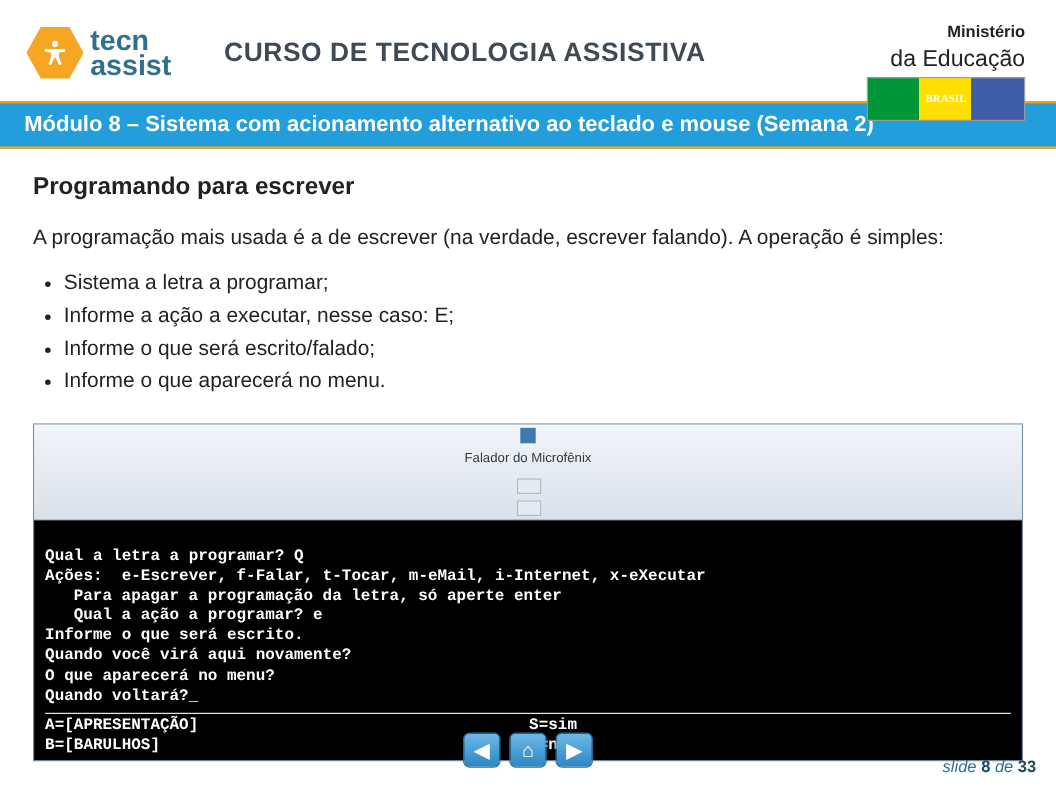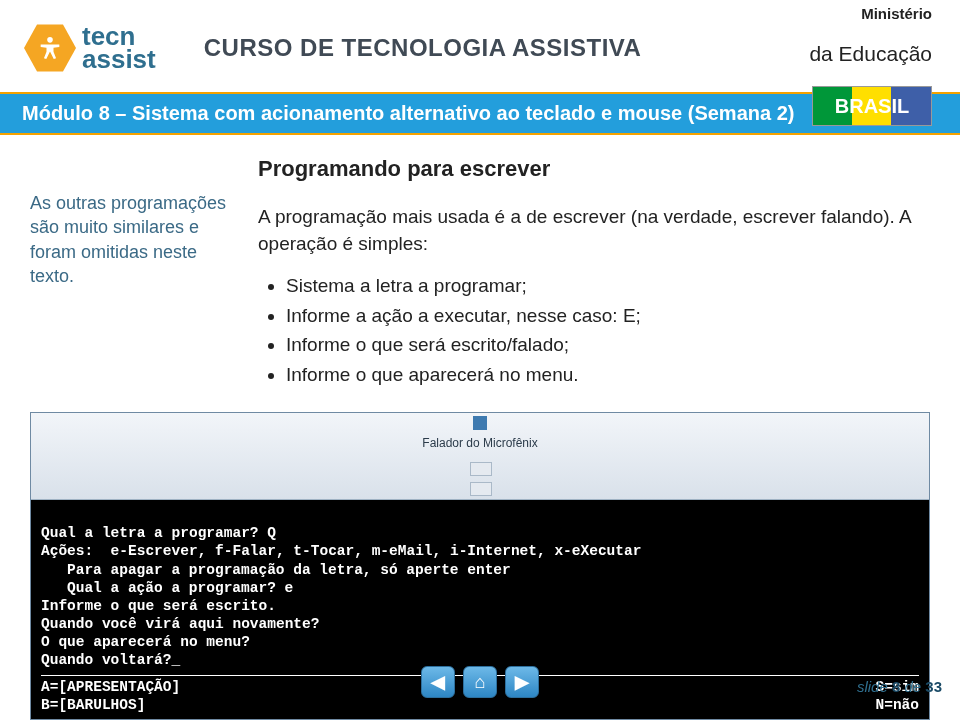--- a/index.html
+++ b/index.html
@@ -4,43 +4,43 @@
 <style>
   * { box-sizing: border-box; margin: 0; padding: 0; }
   html, body { width: 960px; height: 720px; font-family: Arial, Helvetica, sans-serif; background: #fff; overflow: hidden; }
   .slide { width: 960px; height: 720px; position: relative; background: #fff; }
   .header { display: flex; align-items: center; justify-content: space-between; padding: 10px 28px 6px 24px; height: 92px; }
   .logo-left { display: flex; align-items: center; gap: 6px; }
   .hex { width: 52px; height: 52px; background: #f5a623; clip-path: polygon(25% 5%, 75% 5%, 100% 50%, 75% 95%, 25% 95%, 0 50%); display: flex; align-items: center; justify-content: center; color: #fff; font-size: 26px; }
   .logo-text { font-size: 26px; font-weight: 700; color: #2f6f8f; line-height: 0.9; }
   .logo-text .light { font-weight: 700; }
   .course-title { font-size: 24px; font-weight: 800; color: #404a55; letter-spacing: 0.5px; flex: 1; text-align: left; padding-left: 48px; }
-  .logo-right { display: flex; flex-direction: column; align-items: flex-end; gap: 20px; font-size: 11px; margin-top: 35px; }
-  .brasil-flag { width: 120px; height: 40px; background: linear-gradient(90deg,#009739 0 33%,#ffdf00 33% 66%,#3e5fa8 66% 100%); border: 1px solid #999; position: relative; display: flex; align-items: center; justify-content: center; color: #fff; font-weight: 700; font-size: 20px; }
+  .logo-right { display: flex; flex-direction: column; align-items: flex-end; gap: 4px; font-size: 11px; margin-top: 35px; }
+  .brasil-flag { width: 144px; height: 40px; background: linear-gradient(90deg,#009739 0 33%,#ffdf00 33% 66%,#3e5fa8 66% 100%); border: 1px solid #999; position: relative; display: flex; align-items: center; justify-content: center; color: #fff; font-weight: 700; font-size: 10px; font-family: Liberation Serif, serif; }
   .module-bar { background: #239edc; color: #fff; font-weight: 700; font-size: 20px; padding: 8px 22px; border-top: 2px solid #f5a200; border-bottom: 2px solid #f5a200; }
   .content { display: flex; padding: 18px 30px 0 30px; gap: 18px; }
   .sidebar { width: 210px; color: #3b6a86; font-size: 18px; line-height: 1.35; padding-top: 38px; }
   .main { flex: 1; color: #222; font-size: 19px; line-height: 1.45; }
   .main h2 { font-size: 22px; font-weight: 700; margin-bottom: 18px; }
   .main p { margin-bottom: 14px; }
   .main ul { list-style: disc; padding-left: 28px; }
   .main ul li { margin-bottom: 2px; }
   .terminal-wrap { margin: 22px 30px 0 30px; border: 1px solid #6f8aa3; background: #dbe6ee; }
   .terminal-title { display: flex; align-items: center; gap: 6px; font-size: 12px; padding: 3px 6px; background: linear-gradient(#f2f5f9,#d9e1ea); color: #2b3b4a; border-bottom: 1px solid #9fb2c3; flex-direction: column; }
   .terminal-title .ticon { width: 14px; height: 14px; background: #3e7ab0; }
   .terminal-title .spacer { flex: 1; }
   .terminal-title .winbtn { width: 22px; height: 14px; background: #e5eaf0; border: 1px solid #aab9c8; margin-left: 2px; }
   .terminal { background: #000; color: #fff; font-family: "Courier New", monospace; font-size: 14.5px; font-weight: 700; line-height: 1.25; padding: 6px 10px 4px 10px; white-space: pre; min-height: 190px; }
   .terminal .indent { padding-left: 26px; display: block; }
   .terminal .divider { border-top: 1px solid #fff; margin: 6px 0 2px 0; }
-  .terminal .row2 { display: flex; justify-content: space-between; }
+  .terminal .row2 { display: flex; }
   .terminal .row2 span:first-child { width: 440px; }
   .nav { position: absolute; left: 0; right: 0; bottom: 22px; display: flex; justify-content: center; gap: 8px; }
   .nav-btn { width: 34px; height: 32px; border-radius: 6px; background: linear-gradient(#6db9e8,#2d86c4); border: 1px solid #2d6f9d; color: #fff; display: flex; align-items: center; justify-content: center; font-size: 18px; font-weight: 700; cursor: pointer; }
-  .footer { position: absolute; right: 18px; bottom: 25px; font-size: 15px; color: #2f6f8f; font-style: italic; }
+  .footer { position: absolute; right: 18px; bottom: 14px; font-size: 15px; color: #2f6f8f; font-style: italic; }
   .footer b { color: #1a4a66; font-style: normal; }
 </style>
 </head>
 <body>
 
 <div class="slide">
 
   <div class="header">
     <div class="logo-left">
       <div class="hex">
@@ -60,21 +60,20 @@
       <div style="font-weight:400;font-size:21px;color:#222">da Educação</div>
       <div class="brasil-flag">
           <span>BRASIL</span>
         </div>
     </div>
   </div>
 
   <div class="module-bar">Módulo 8 – Sistema com acionamento alternativo ao teclado e mouse (Semana 2)</div>
 
   <div class="content">
-    <div class="sidebar">As outras programações são muito similares e foram omitidas neste texto.</div>
     <div class="main">
       <h2>Programando para escrever</h2>
       <p>A programação mais usada é a de escrever (na verdade, escrever falando). A operação é simples:</p>
       <ul>
         <li>Sistema a letra a programar;</li>
         <li>Informe a ação a executar, nesse caso: E;</li>
         <li>Informe o que será escrito/falado;</li>
         <li>Informe o que aparecerá no menu.</li>
       </ul>
     </div>

